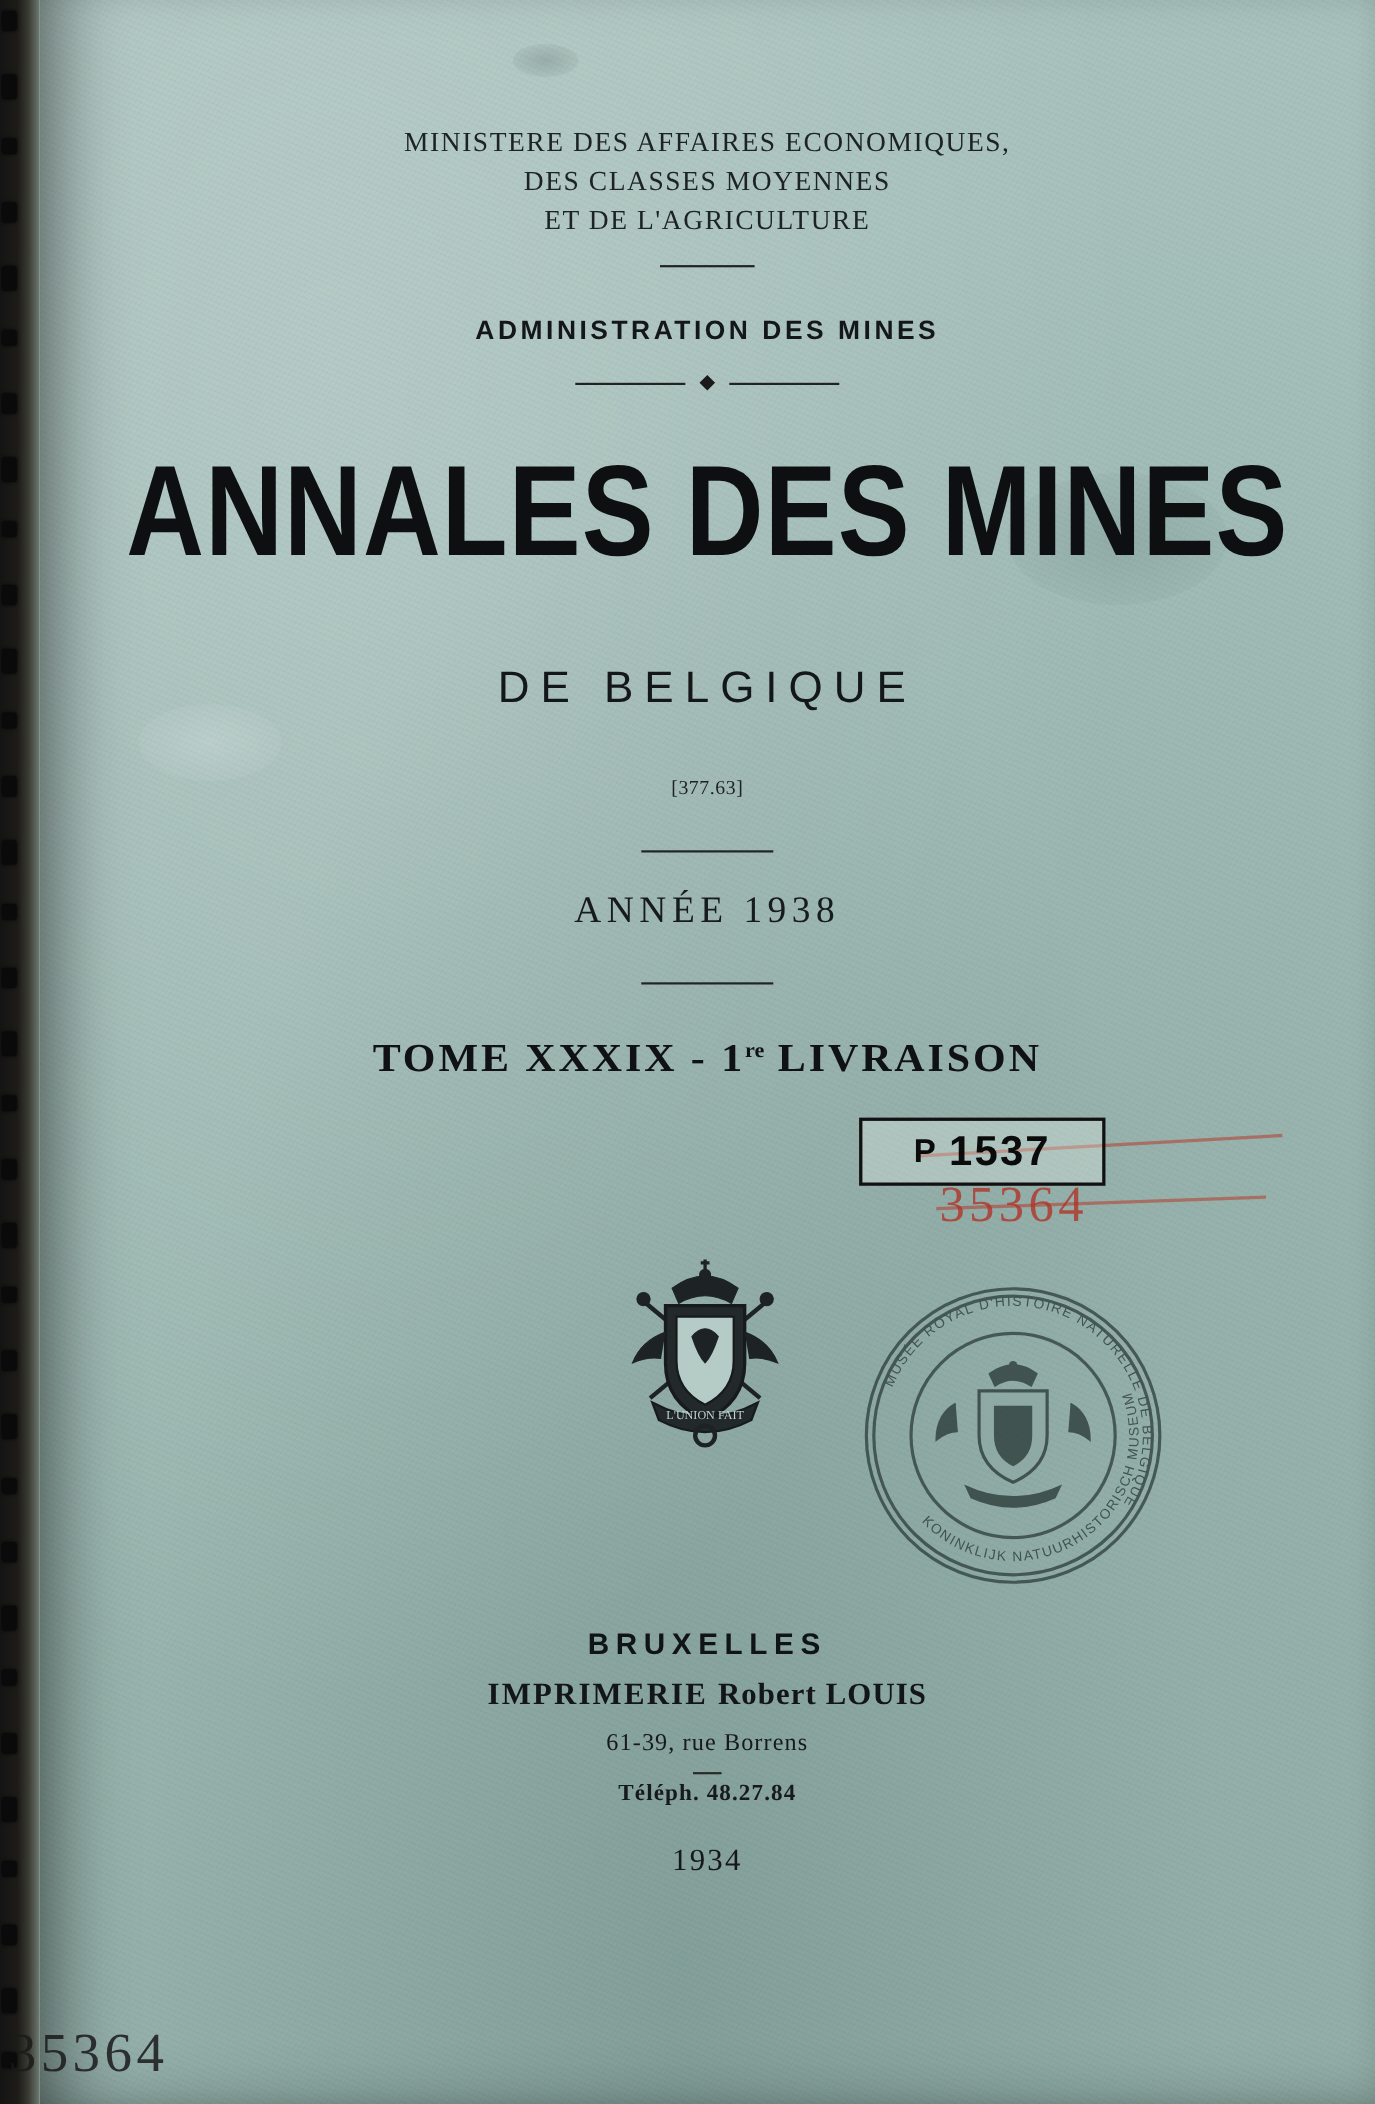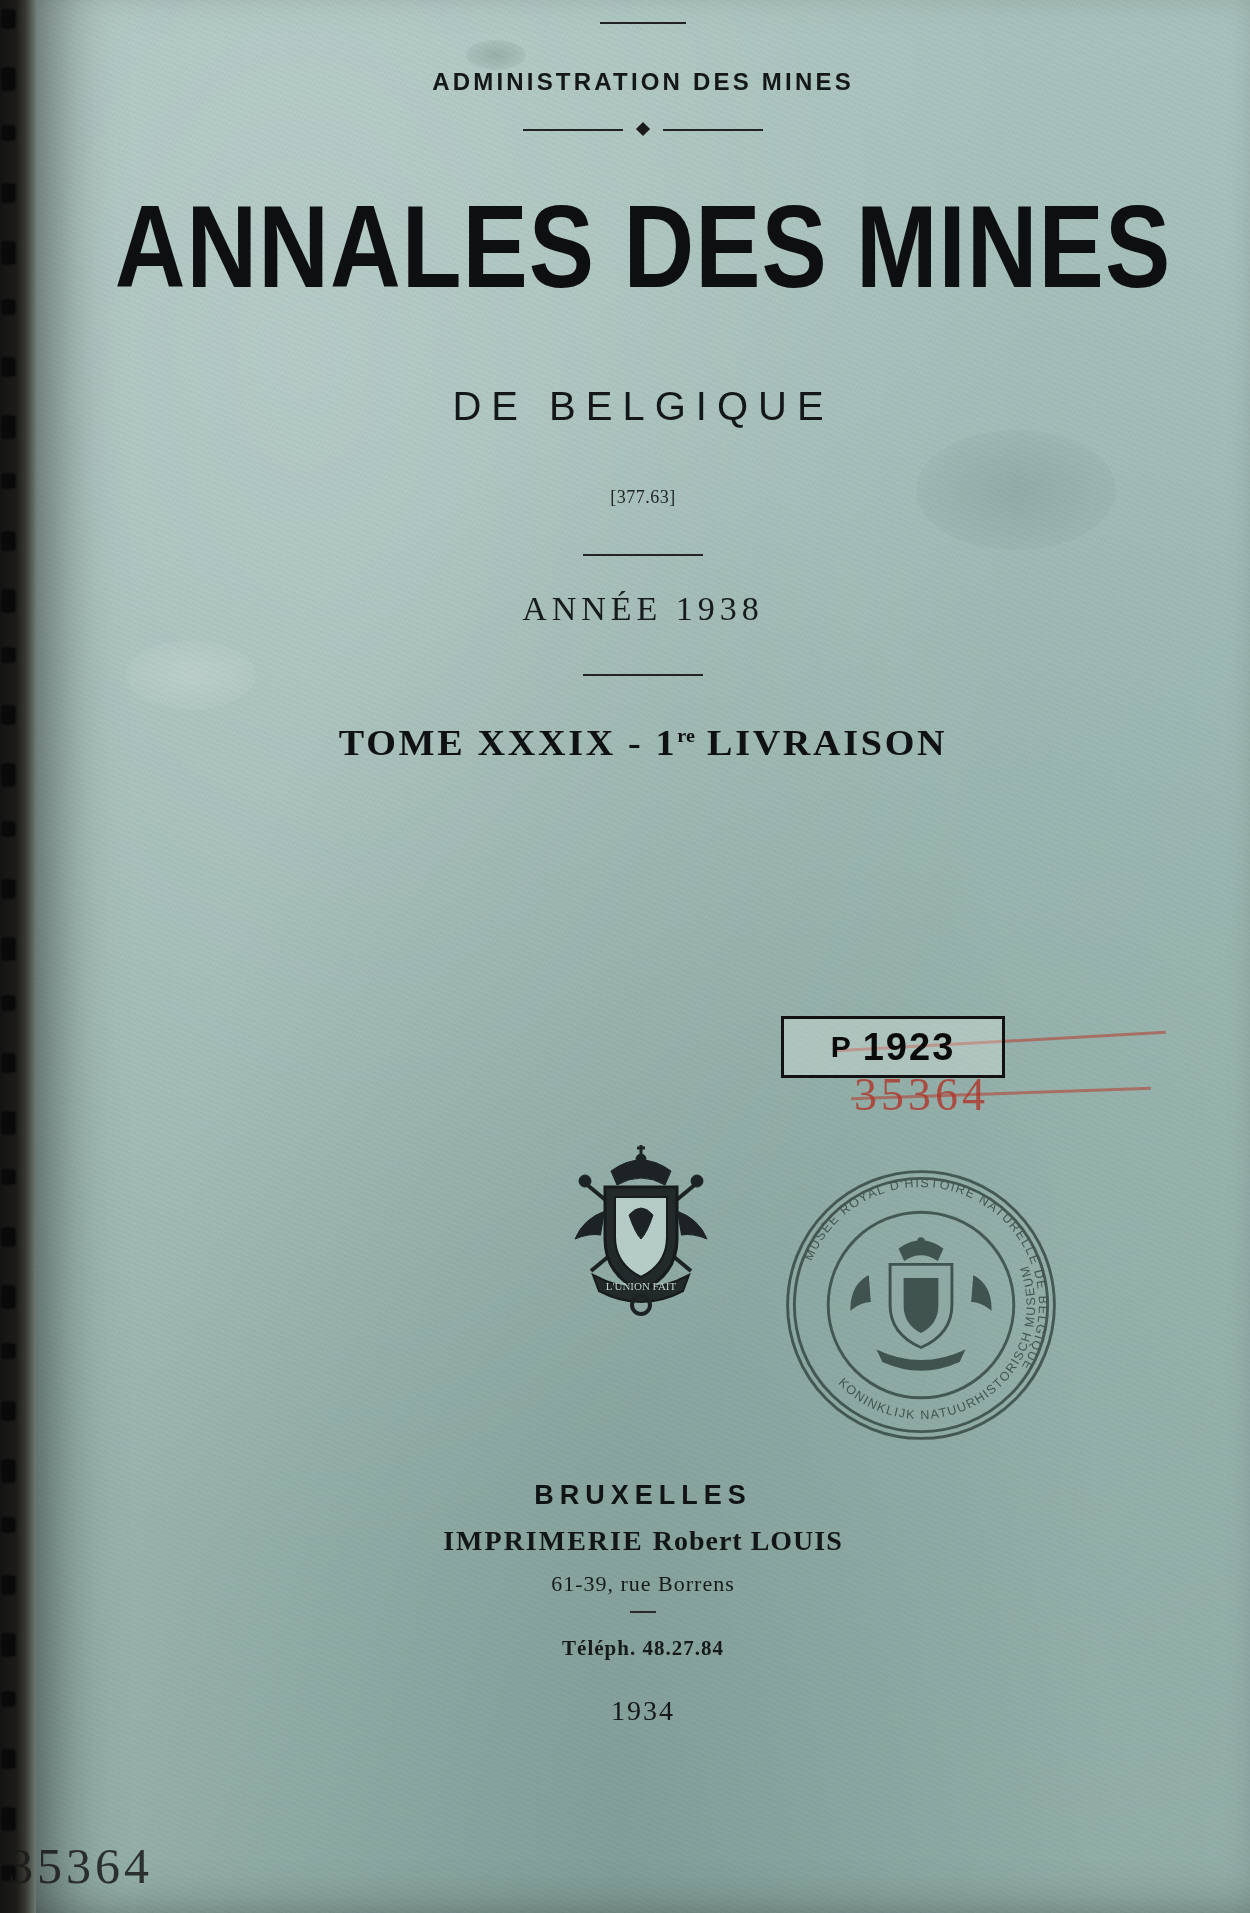--- a/index.html
+++ b/index.html
@@ -287,21 +287,21 @@
     font-size: 22px;
     letter-spacing: 1px;
     color: #161a1b;
   }
   .tiny-rule {
     width: 26px; height: 2px;
     background: #2a2a2a;
     margin: 14px auto 0;
   }
   .phone {
-    margin-top: 23px;
+    margin-top: 4px;
     font-family: "Liberation Serif", serif;
     font-weight: bold;
     font-size: 21px;
     letter-spacing: 1px;
     color: #161a1b;
   }
   .footyear {
     margin-top: 34px;
     font-family: "Liberation Serif", serif;
     font-size: 28px;
@@ -327,20 +327,25 @@
 
   <div class="sheet">
     <div class="grain"></div>
 
     <div class="stain a"></div>
     <div class="stain b"></div>
     <div class="stain c"></div>
 
     <div class="content">
 
+      <div class="ministry">
+        <div>MINISTERE  DES  AFFAIRES  ECONOMIQUES,</div>
+        <div>DES CLASSES MOYENNES</div>
+        <div>ET DE L'AGRICULTURE</div>
+      </div>
 
       <div class="rule-short"></div>
 
       <div class="admin">ADMINISTRATION DES MINES</div>
 
       <div class="diamond-rule">
         <span class="ln l"></span>
         <span class="dm"></span>
         <span class="ln r"></span>
       </div>
@@ -359,21 +364,21 @@
 
       <div class="tome"><span>TOME XXXIX - 1</span><sup>re</sup><span> LIVRAISON</span></div>
 
     </div>
 
     <div class="red-strike"></div>
     <div class="red-strike two"></div>
 
     <div class="stamp-box">
       <span class="p">P</span>
-      <span>1923</span>
+      <span>1537</span>
     </div>
 
     <div class="stamp-red">35364</div>
 
     <svg class="crest" viewBox="0 0 200 200">
       <g fill="#14181a" stroke="#14181a">
 
         <path d="M70 46 q30 -22 60 0 l-6 14 q-24 -14 -48 0 z" fill="#14181a"></path>
         <circle cx="100" cy="34" r="5"></circle>
         <path d="M100 29 v-9 M96 23 h8" stroke-width="3"></path>

